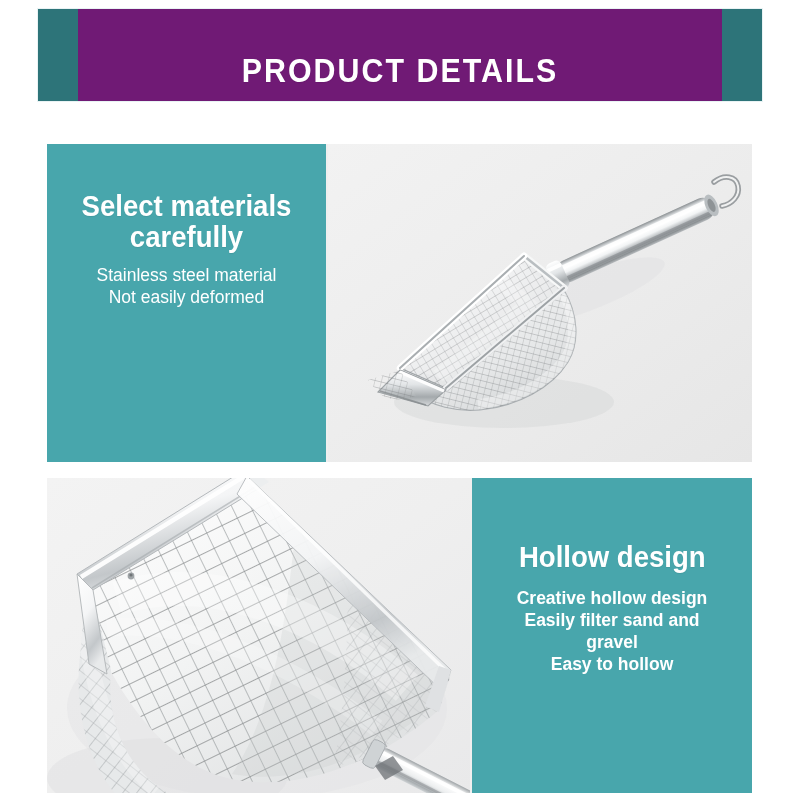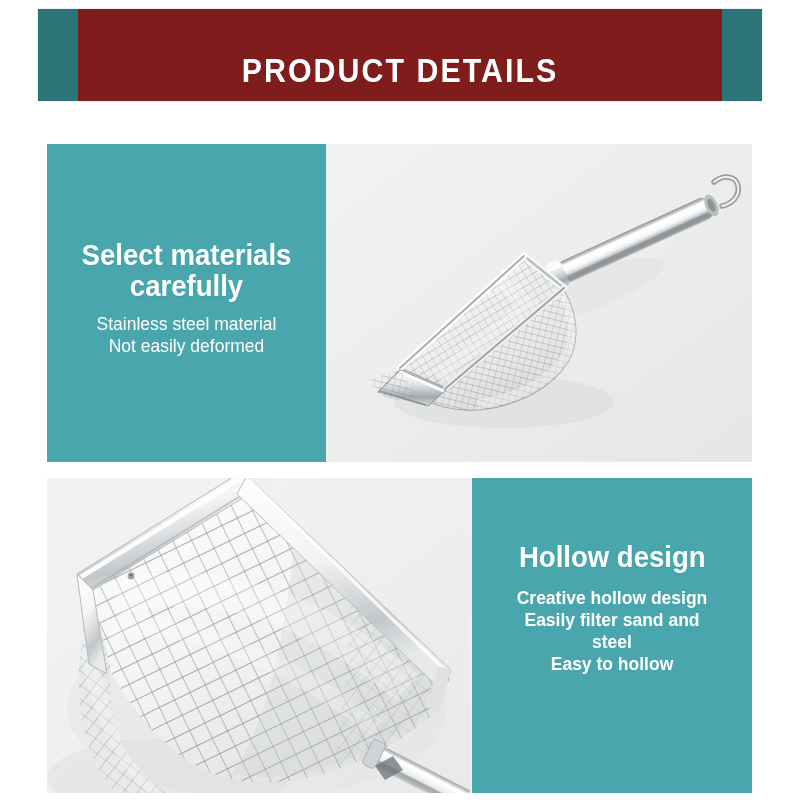--- a/index.html
+++ b/index.html
@@ -15,21 +15,21 @@
     position: relative;
   }
 
   
   #header-banner {
     position: absolute;
     left: 38px;
     top: 9px;
     width: 724px;
     height: 92px;
-    background: #7f1d1d;
+    background: #701a75;
     box-shadow: 0 0 0 1px #e9f3f4;
     overflow: hidden;
   }
   #header-banner .side-band {
     position: absolute;
     top: 0;
     height: 100%;
     width: 40px;
     background: #2d7479;
   }
@@ -85,21 +85,21 @@
     background: #48a6ac;
     box-sizing: border-box;
     display: flex;
     flex-direction: column;
     align-items: center;
     justify-content: flex-start;
     overflow: hidden;
   }
 
   
-  #card-materials .text-pane { left: 0; width: 279px; padding-top: 96px; }
+  #card-materials .text-pane { left: 0; width: 279px; padding-top: 47px; }
   #card-materials .photo-pane { left: 281px; width: 424px; }
 
   
   #card-hollow .photo-pane { left: 0; width: 423px; }
   #card-hollow .text-pane { left: 425px; width: 280px; padding-top: 64px; }
 
   .pane-heading {
     color: #ffffff;
     font-family: "Liberation Sans Narrow", "Liberation Sans", sans-serif;
     font-weight: bold;
@@ -377,16 +377,16 @@
 
         <path d="M328,288 L346,278 L356,292 L338,302 Z" fill="#6e7275" opacity="0.75"></path>
       </g>
     </svg>
   </div>
 
   <div class="text-pane">
     <div class="pane-heading">Hollow design</div>
     <div class="pane-body">Creative hollow design</div>
     <div class="pane-body">Easily filter sand and</div>
-    <div class="pane-body">steel</div>
+    <div class="pane-body">gravel</div>
     <div class="pane-body">Easy to hollow</div>
   </div>
 </div>
 
 </body></html>

